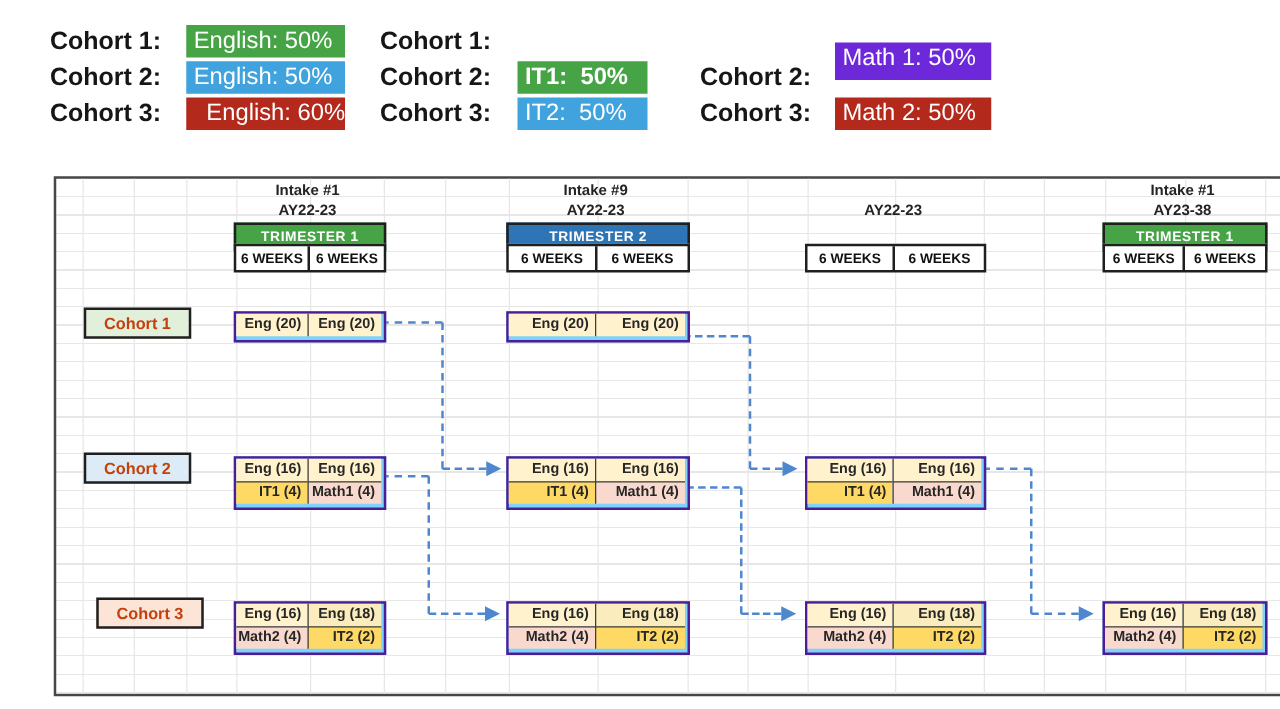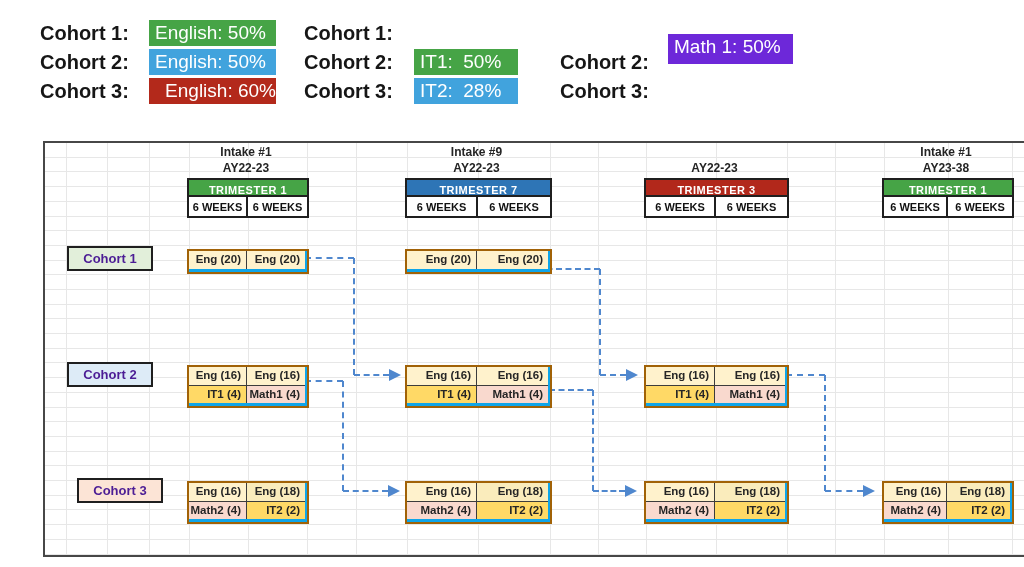--- a/index.html
+++ b/index.html
@@ -12,23 +12,23 @@
   .sheet{position:absolute;left:11px;top:141px;width:992px;height:412px;background:#fff;
          border:2px solid #474747;
          background-image:repeating-linear-gradient(to bottom,transparent 0px,transparent 13.7px,#e7e7e7 13.7px,#e7e7e7 14.7px);}
   .vline{position:absolute;top:0;width:1px;height:100%;background:#e7e7e7;}
   .intake,.ay{position:absolute;font-size:12px;font-weight:600;color:#242424;text-align:center;z-index:3;}
   .tri-bar{position:absolute;border:2px solid #1f1f1f;color:#fff;font-size:11px;font-weight:bold;
            letter-spacing:.5px;text-align:center;z-index:3;display:flex;align-items:center;justify-content:center;}
   .weeks{position:absolute;border:2px solid #1f1f1f;background:#fff;display:flex;z-index:3;}
   .weeks span{display:flex;align-items:center;justify-content:center;font-size:11px;font-weight:bold;color:#111;}
   .weeks span + span{border-left:2px solid #1f1f1f;}
-  .cohort-label{position:absolute;border:2px solid #1f1f1f;font-size:13px;font-weight:bold;color:#4c1d95;
+  .cohort-label{position:absolute;border:2px solid #1f1f1f;font-size:13px;font-weight:bold;color:#c2410c;
                 display:flex;align-items:center;justify-content:center;z-index:3;}
-  .block{position:absolute;border:2px solid #a16207;z-index:3;background:#0ea5e9;}
+  .block{position:absolute;border:2px solid #4c1d95;z-index:3;background:#7dd3fc;}
   .course-cell{position:absolute;font-size:11.5px;font-weight:600;color:#262626;text-align:right;
                padding-right:5px;overflow:hidden;white-space:nowrap;}
   .cell-div-left{border-left:1.5px solid #3c3c3c;}
   .cell-div-top{border-top:1.5px solid #3c3c3c;}
   .dash-h{position:absolute;border-top:2px dashed #4f87ce;z-index:2;}
   .dash-v{position:absolute;border-left:2px dashed #4f87ce;z-index:2;}
   .arrow-right{position:absolute;width:0;height:0;border-top:6px solid transparent;
                border-bottom:6px solid transparent;border-left:12px solid #4f87ce;z-index:2;}
 </style>
 </head>
@@ -56,42 +56,42 @@
       <div class="vline" style="left: 967px;"></div>
     </div>
 <div class="lg-label" style="left: 8px; top: 20px; height: 26px; line-height: 26px;">Cohort 1:</div>
     <div class="lg-value" style="left: 117px; top: 20px; width: 121px; height: 26px; line-height: 26px; background: rgb(70, 164, 70);">English: 50%</div>
     <div class="lg-label" style="left: 8px; top: 49px; height: 26px; line-height: 26px;">Cohort 2:</div>
     <div class="lg-value" style="left: 117px; top: 49px; width: 121px; height: 26px; line-height: 26px; background: rgb(65, 163, 221);">English: 50%</div>
     <div class="lg-label" style="left: 8px; top: 78px; height: 26px; line-height: 26px;">Cohort 3:</div>
     <div class="lg-value" style="left: 117px; top: 78px; width: 121px; height: 26px; line-height: 26px; background: rgb(179, 41, 27); text-align: right;">English: 60%</div>
     <div class="lg-label" style="left: 272px; top: 20px; height: 26px; line-height: 26px;">Cohort 1:</div>
     <div class="lg-label" style="left: 272px; top: 49px; height: 26px; line-height: 26px;">Cohort 2:</div>
-    <div class="lg-value" style="left: 382px; top: 49px; width: 98px; height: 26px; line-height: 26px; background: rgb(70, 164, 70);">IT1:  50%</div>
+    <div class="lg-value" style="left: 382px; top: 49px; width: 98px; height: 26px; line-height: 26px; background: rgb(70, 164, 70); font-weight: bold;">IT1:  50%</div>
     <div class="lg-label" style="left: 272px; top: 78px; height: 26px; line-height: 26px;">Cohort 3:</div>
-    <div class="lg-value" style="left: 382px; top: 78px; width: 98px; height: 26px; line-height: 26px; background: rgb(65, 163, 221);">IT2:  28%</div>
+    <div class="lg-value" style="left: 382px; top: 78px; width: 98px; height: 26px; line-height: 26px; background: rgb(65, 163, 221);">IT2:  50%</div>
     <div class="lg-label" style="left: 528px; top: 49px; height: 26px; line-height: 26px;">Cohort 2:</div>
     <div class="lg-value" style="left: 636px; top: 34px; width: 119px; height: 30px; line-height: 26px; background: #6d28d9;">Math 1: 50%</div>
     <div class="lg-label" style="left: 528px; top: 78px; height: 26px; line-height: 26px;">Cohort 3:</div>
+    <div class="lg-value" style="left: 636px; top: 78px; width: 119px; height: 26px; line-height: 26px; background: rgb(179, 41, 27);">Math 2: 50%</div>
     <div class="intake" style="left: 155px; top: 145px; width: 118px;">Intake #1</div>
     <div class="ay" style="left: 155px; top: 161px; width: 118px;">AY22-23</div>
     <div class="tri-bar" style="left: 155px; top: 178px; width: 118px; height: 19px; background: rgb(70, 164, 70);">TRIMESTER 1</div>
     <div class="weeks" style="left: 155px; top: 195px; width: 118px; height: 19px;">
       <span style="width: 57px;">6 WEEKS</span>
       <span style="flex: 1 1 0%;">6 WEEKS</span>
     </div>
     <div class="intake" style="left: 373px; top: 145px; width: 143px;">Intake #9</div>
     <div class="ay" style="left: 373px; top: 161px; width: 143px;">AY22-23</div>
-    <div class="tri-bar" style="left: 373px; top: 178px; width: 143px; height: 19px; background: rgb(46, 117, 182);">TRIMESTER 7</div>
+    <div class="tri-bar" style="left: 373px; top: 178px; width: 143px; height: 19px; background: rgb(46, 117, 182);">TRIMESTER 2</div>
     <div class="weeks" style="left: 373px; top: 195px; width: 143px; height: 19px;">
       <span style="width: 69px;">6 WEEKS</span>
       <span style="flex: 1 1 0%;">6 WEEKS</span>
     </div>
     <div class="ay" style="left: 612px; top: 161px; width: 141px;">AY22-23</div>
-    <div class="tri-bar" style="left: 612px; top: 178px; width: 141px; height: 19px; background: rgb(178, 40, 27);">TRIMESTER 3</div>
     <div class="weeks" style="left: 612px; top: 195px; width: 141px; height: 19px;">
       <span style="width: 68px;">6 WEEKS</span>
       <span style="flex: 1 1 0%;">6 WEEKS</span>
     </div>
     <div class="intake" style="left: 850px; top: 145px; width: 128px;">Intake #1</div>
     <div class="ay" style="left: 850px; top: 161px; width: 128px;">AY23-38</div>
     <div class="tri-bar" style="left: 850px; top: 178px; width: 128px; height: 19px; background: rgb(70, 164, 70);">TRIMESTER 1</div>
     <div class="weeks" style="left: 850px; top: 195px; width: 128px; height: 19px;">
       <span style="width: 62px;">6 WEEKS</span>
       <span style="flex: 1 1 0%;">6 WEEKS</span>

